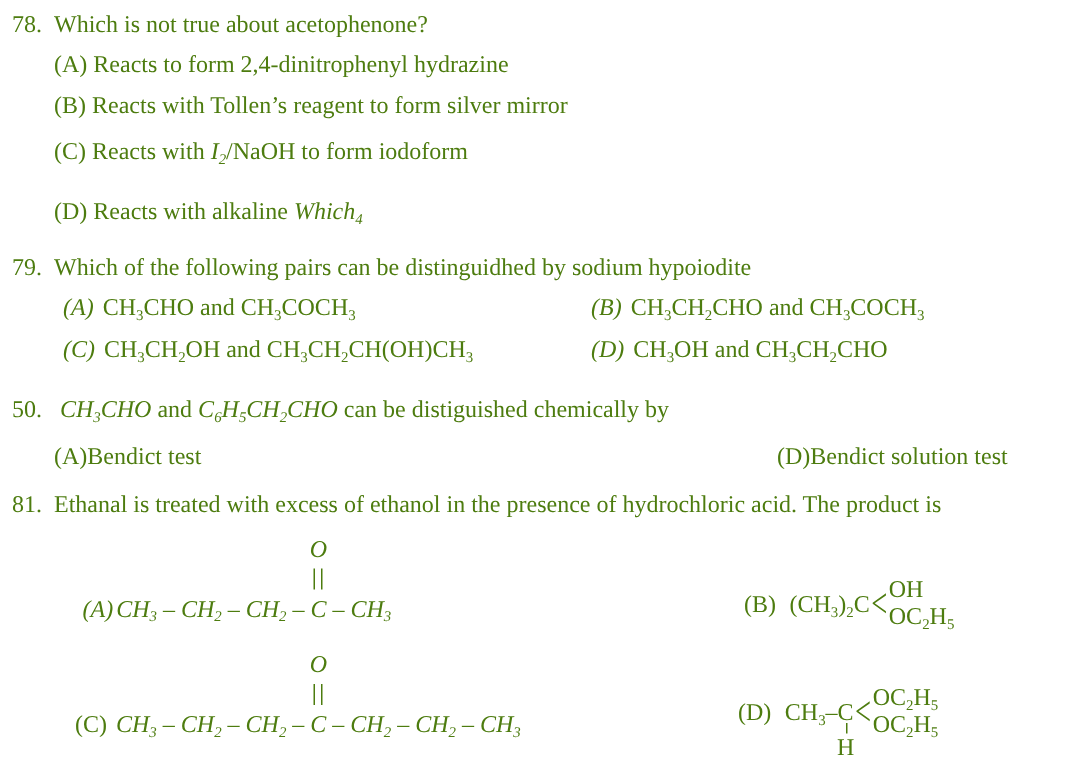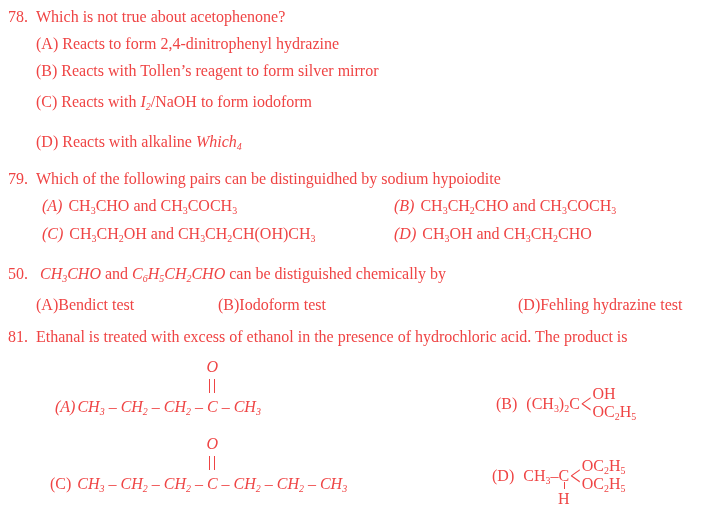--- a/index.html
+++ b/index.html
@@ -1,20 +1,20 @@
 <!DOCTYPE html>
 <html><head>
 <meta charset="utf-8">
 <style>
   html,body{margin:0;padding:0;background:#fff;}
   .page{
     position:relative;
     width:722px;height:515px;
     background:#ffffff;
-    color:#ef4444;
+    color:#4d7c0f;
     font-family:"Liberation Serif","DejaVu Serif",serif;
     font-size:16px;
     overflow:hidden;
   }
   .line{position:absolute;white-space:pre;line-height:19px;}
   .it{font-style:italic;}
   .itlabel{font-style:italic;margin-right:6px;}
   sub{font-size:62%;line-height:0;vertical-align:baseline;position:relative;top:0.32em;}
   
   .catom{position:relative;display:inline-block;}
@@ -46,22 +46,21 @@
   <div class="line" style="left:8px;top:169px">79.</div>
   <div class="line" style="left:36px;top:169px">Which of the following pairs can be distinguidhed by sodium hypoiodite</div>
   <div class="line" style="left:42px;top:196px"><span class="itlabel">(A)</span><span><span>CH</span><sub>3</sub><span>CHO and CH</span><sub>3</sub><span>COCH</span><sub>3</sub></span></div>
   <div class="line" style="left:394px;top:196px"><span class="itlabel">(B)</span><span><span>CH</span><sub>3</sub><span>CH</span><sub>2</sub><span>CHO and CH</span><sub>3</sub><span>COCH</span><sub>3</sub></span></div>
   <div class="line" style="left:42px;top:224px"><span class="itlabel">(C)</span><span><span>CH</span><sub>3</sub><span>CH</span><sub>2</sub><span>OH and CH</span><sub>3</sub><span>CH</span><sub>2</sub><span>CH(OH)CH</span><sub>3</sub></span></div>
   <div class="line" style="left:394px;top:224px"><span class="itlabel">(D)</span><span><span>CH</span><sub>3</sub><span>OH and CH</span><sub>3</sub><span>CH</span><sub>2</sub><span>CHO</span></span></div>
 
   <div class="line" style="left:8px;top:264px">50.</div>
   <div class="line" style="left:40px;top:264px"><span class="it"><span>CH</span><sub>3</sub><span>CHO</span></span><span> and </span><span class="it"><span>C</span><sub>6</sub><span>H</span><sub>5</sub><span>CH</span><sub>2</sub><span>CHO</span></span><span> can be distiguished chemically by</span></div>
   <div class="line" style="left:36px;top:295px">(A)Bendict test</div>
-  <div class="line" style="left:218px;top:295px">(B)Iodoform test</div>
-  <div class="line" style="left:518px;top:295px">(D)Fehling hydrazine test</div>
+  <div class="line" style="left:518px;top:295px">(D)Bendict solution test</div>
 
   <div class="line" style="left:8px;top:327px">81.</div>
   <div class="line" style="left:36px;top:327px">Ethanal is treated with excess of ethanol in the presence of hydrochloric acid. The product is</div>
 
   <div class="line it" style="left:55px;top:397px"><span class="itlabel" style="margin-right:2px">(A)</span><span><span>CH</span><sub>3</sub><span> – CH</span><sub>2</sub><span> – CH</span><sub>2</sub><span> – </span></span><span class="catom"><span>C</span><span class="dbond"></span><span class="oxy">O</span></span><span><span> – CH</span><sub>3</sub></span></div>
 
   <div class="struct" style="left:496px;top:385px">
     <span class="slabel">(B)</span>
     <span><span>(CH</span><sub>3</sub><span>)</span><sub>2</sub><span>C</span></span>
     <span class="angle">&lt;</span>

